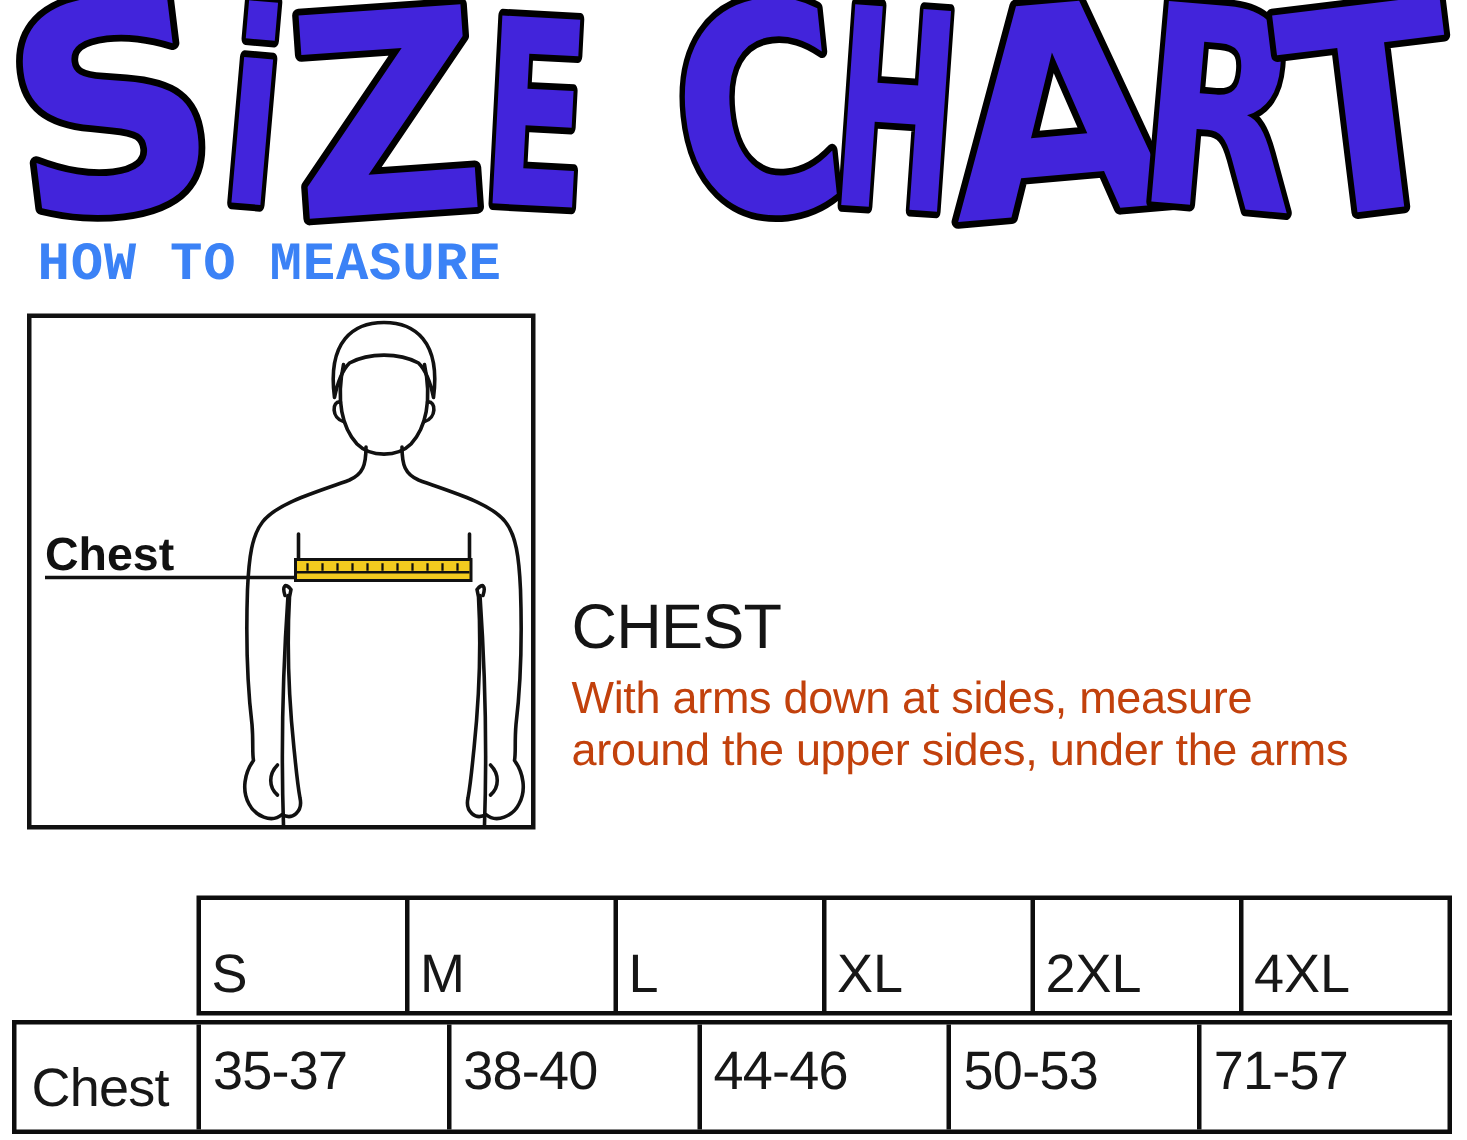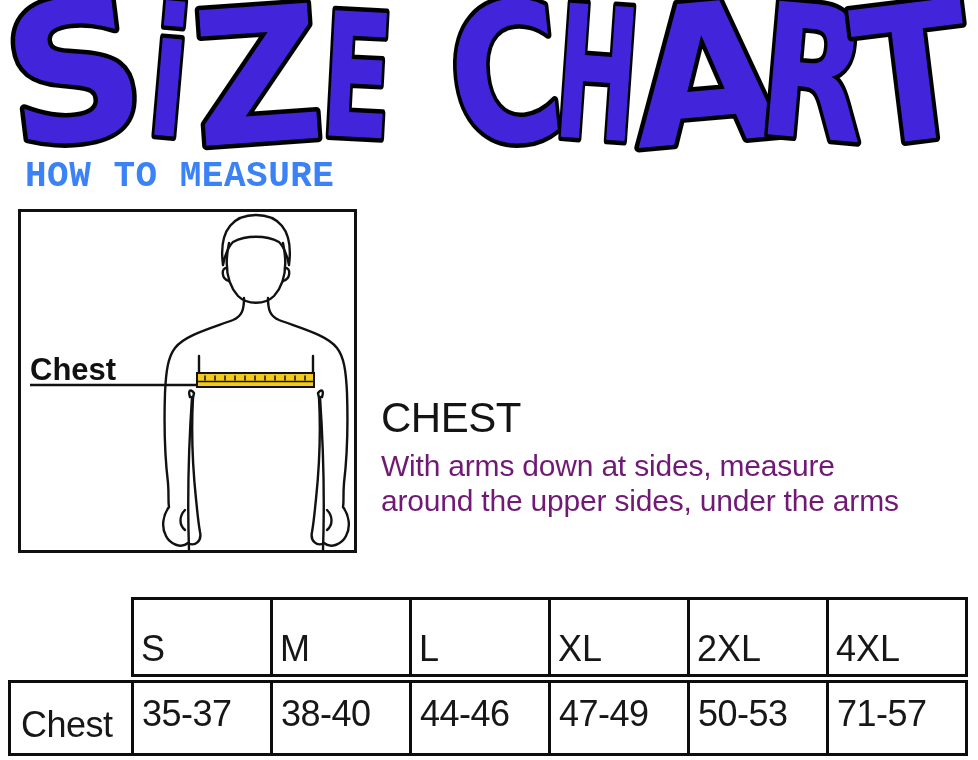--- a/index.html
+++ b/index.html
@@ -26,21 +26,21 @@
   }
   .figure-box svg{display:block;}
 
   
   .chest-heading{
     left:381px;top:394px;font-size:42px;font-weight:400;
     letter-spacing:-0.5px;color:#141414;white-space:nowrap;
   }
   .chest-paragraph{
     left:381px;top:448px;font-size:30px;line-height:35px;
-    font-weight:400;color:#701a75;
+    font-weight:400;color:#c2410c;
   }
   .chest-paragraph div{white-space:nowrap;letter-spacing:-0.2px;}
 
   
   .size-header-row{
     left:131px;top:597px;width:837px;height:80px;
     border:3px solid #0d0d0d;box-sizing:border-box;
     display:flex;background:#fff;
   }
   .size-header-row .cell{
@@ -164,21 +164,18 @@
   <div class="cell">
       <span>35-37</span>
     </div>
   <div class="cell">
       <span>38-40</span>
     </div>
   <div class="cell">
       <span>44-46</span>
     </div>
   <div class="cell">
-      <span>47-49</span>
-    </div>
-  <div class="cell">
       <span>50-53</span>
     </div>
   <div class="cell">
       <span>71-57</span>
     </div>
 </div>
 
 </body></html>

